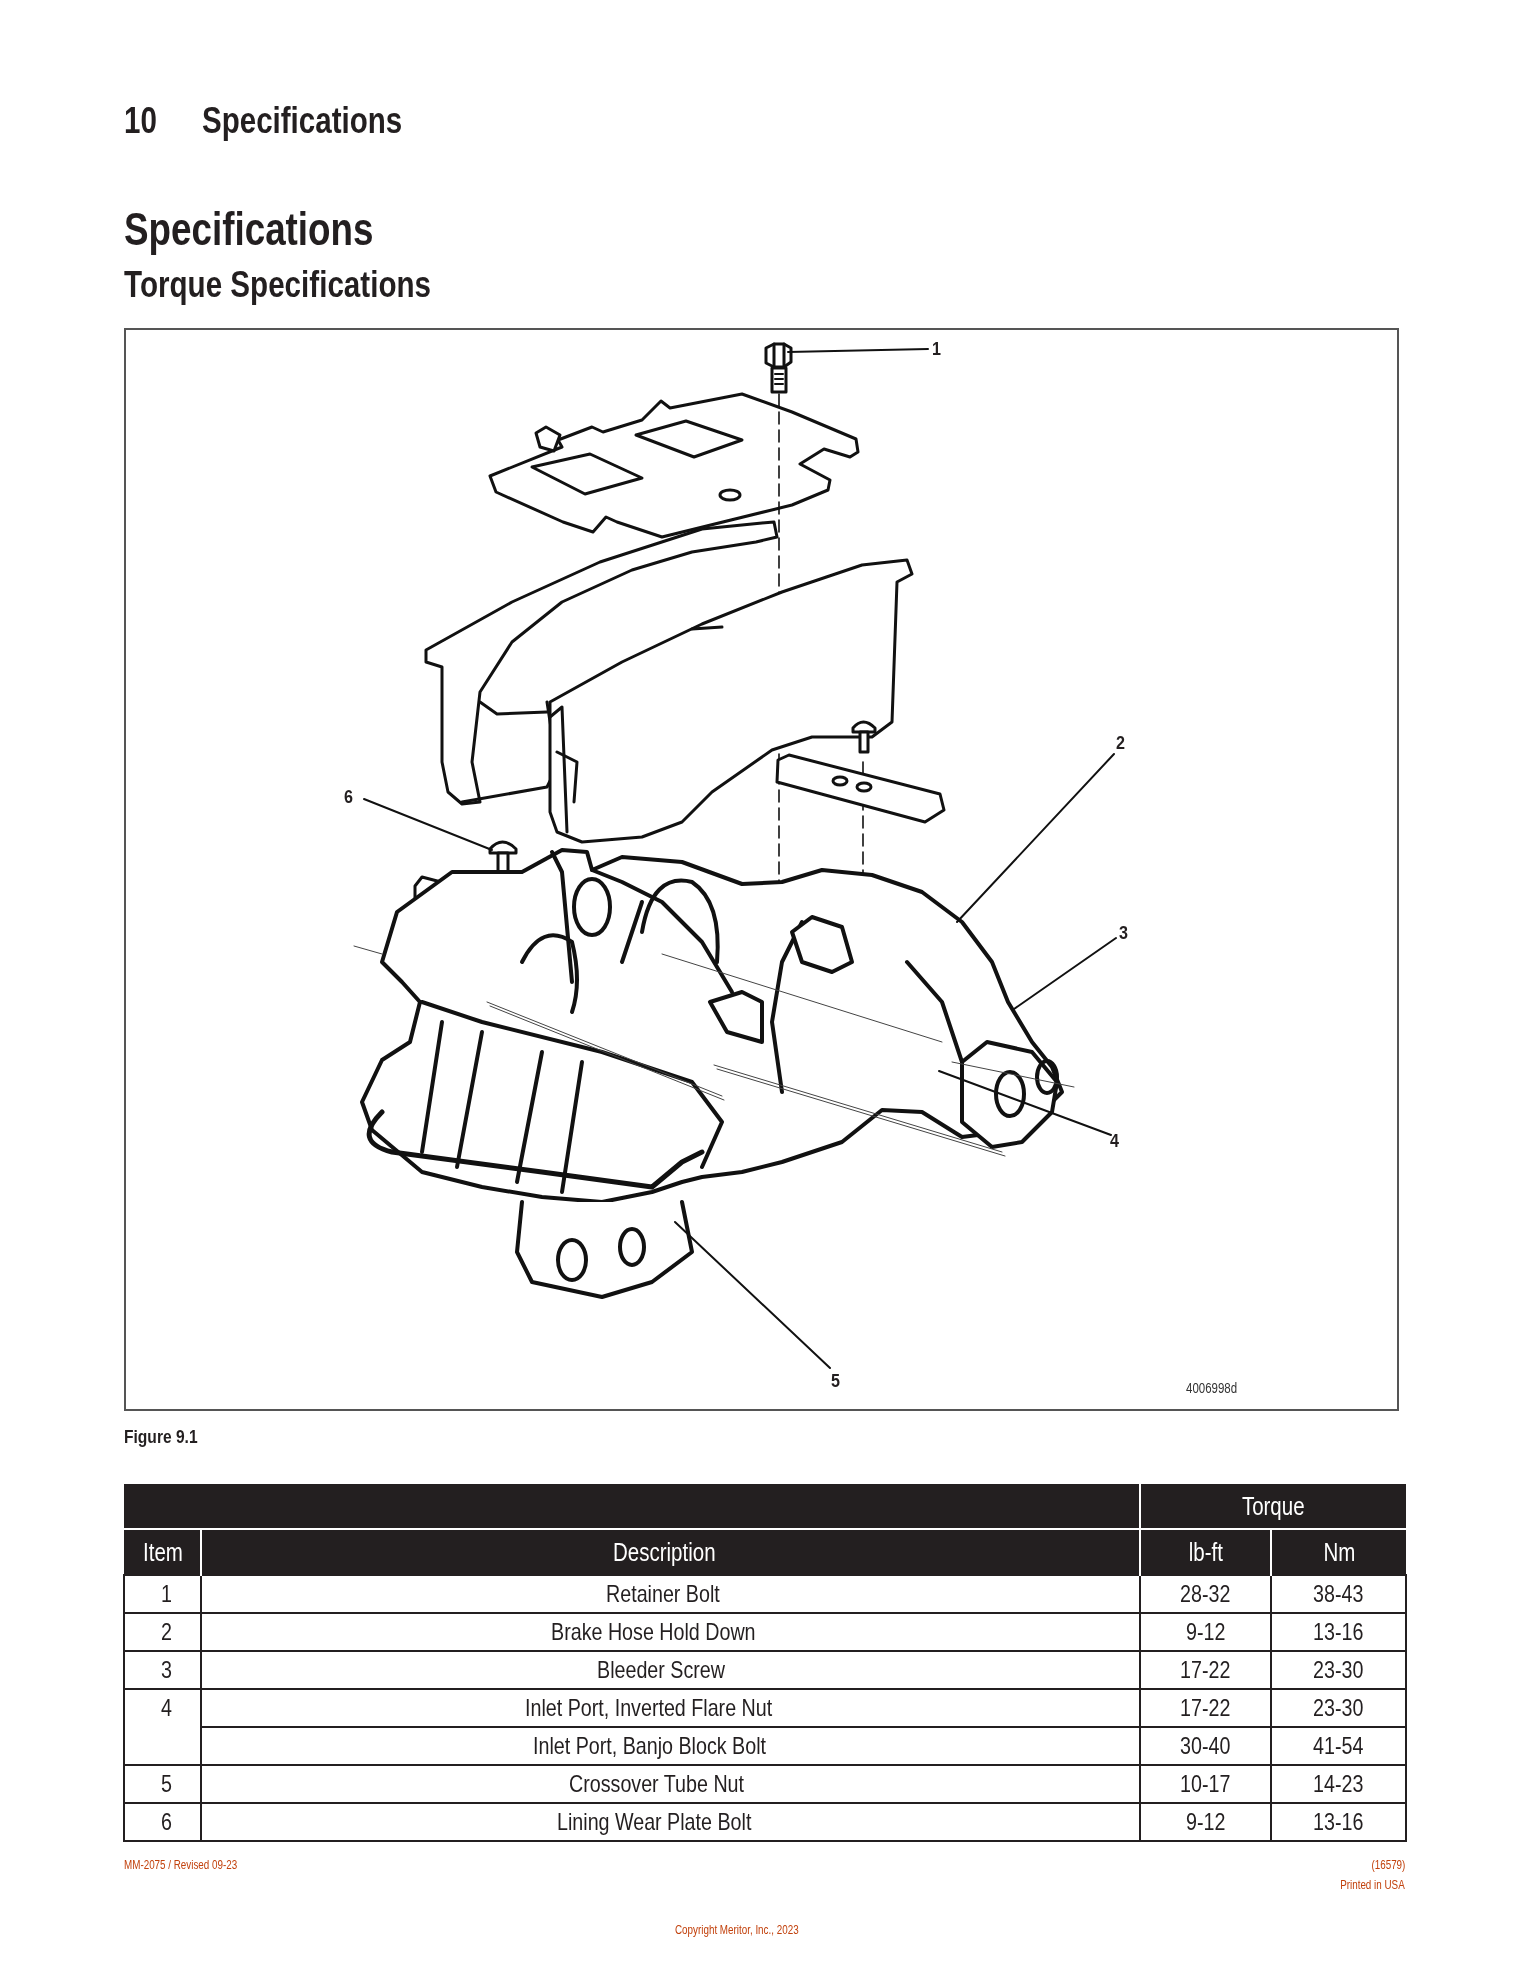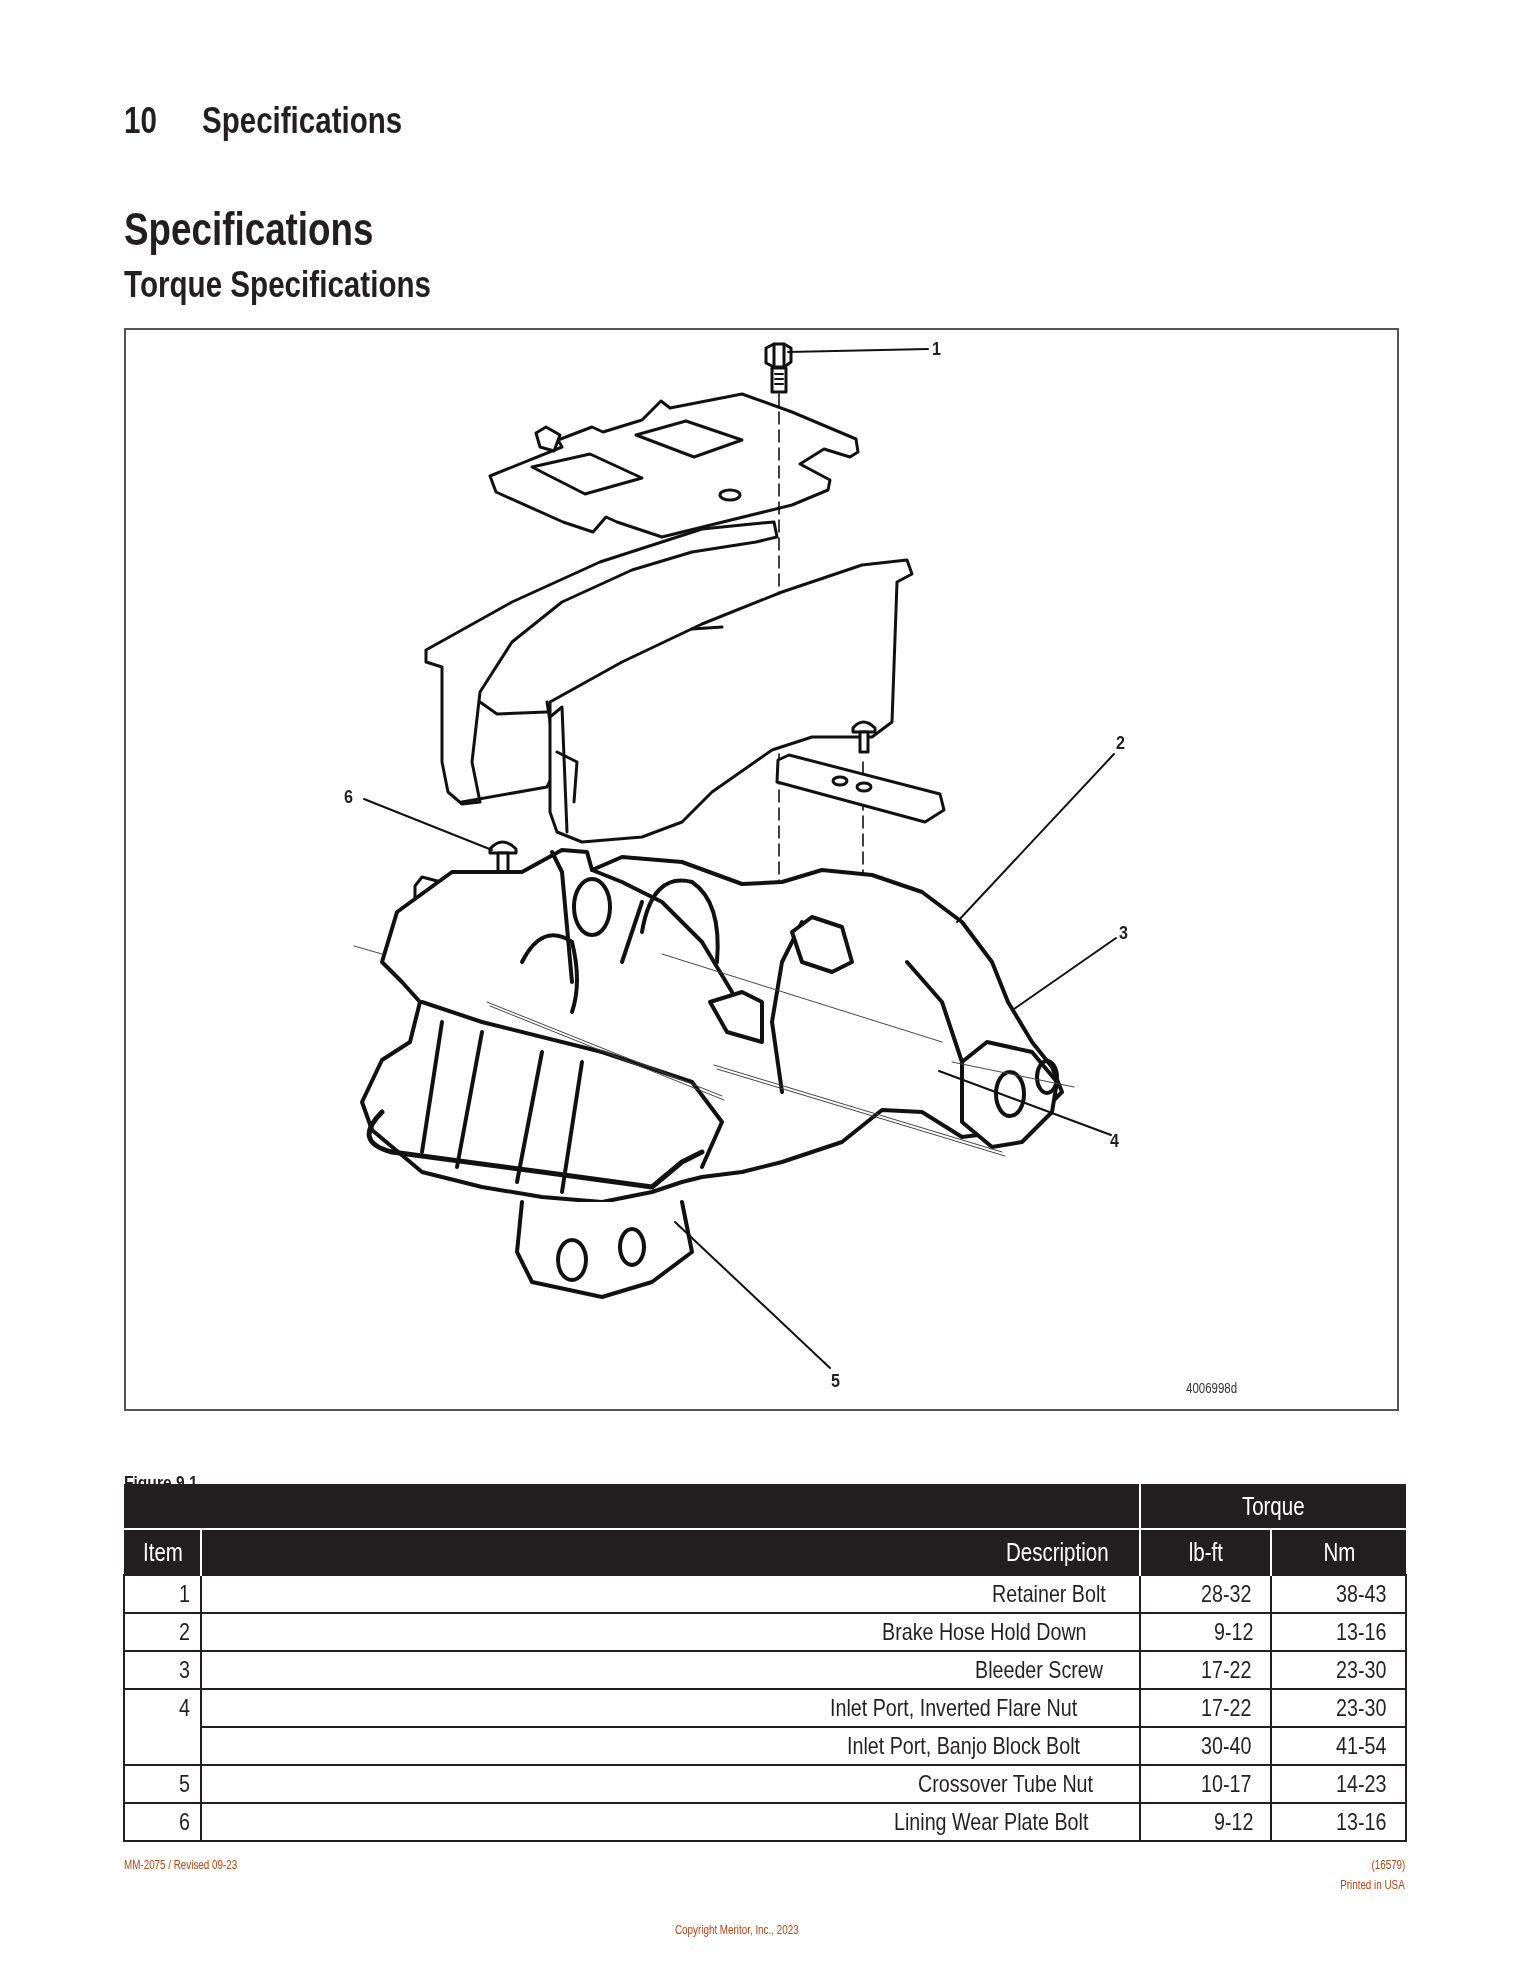--- a/index.html
+++ b/index.html
@@ -18,26 +18,26 @@
   #subsection-title .cond { transform: scaleX(0.80); }
 
   #figure-box { left: 124px; top: 328px; width: 1275px; height: 1083px;
                 border: 2px solid #555; box-sizing: border-box; }
   #figure-svg { position: absolute; left: 0; top: 0; }
   .callout { font-size: 19px; font-weight: bold; position: absolute; }
   .callout .cond { transform: scaleX(0.85); }
   #figure-id { position: absolute; font-size: 14px; color: #333; }
   #figure-id .cond { transform: scaleX(0.82); }
 
-  #figure-caption { left: 124px; top: 1472px; font-size: 19px; font-weight: bold; }
+  #figure-caption { left: 124px; top: 1426px; font-size: 19px; font-weight: bold; }
   #figure-caption .cond { transform: scaleX(0.82); }
 
   #torque-table { position: absolute; left: 123px; top: 1484px; width: 1282px;
                   border-collapse: collapse; table-layout: fixed; }
-  #torque-table td, #torque-table th { padding: 0 8px 0 10px; text-align: right;
+  #torque-table td, #torque-table th { padding: 0 0 0 10px; text-align: center;
                   font-weight: normal; font-size: 24px; height: 36px; overflow: hidden;
                   white-space: nowrap; }
   #torque-table th { background: #231f20; color: #ffffff; font-size: 25px; }
   #torque-table th.c, #torque-table td.c { text-align: center; padding: 0; margin-top: 36px; }
   #torque-table th .cond, #torque-table td .cond { transform: scaleX(0.82); transform-origin: left center; }
   #torque-table th.c .cond { transform-origin: center center; }
   .hdr1 th { height: 44px !important; }
   .hdr2 th { height: 44px !important; border-top: 2px solid #ffffff; }
   .hdr-split { border-left: 2px solid #ffffff; }
   #torque-table td { border: 2px solid #231f20; background: #ffffff; color: #231f20; }

